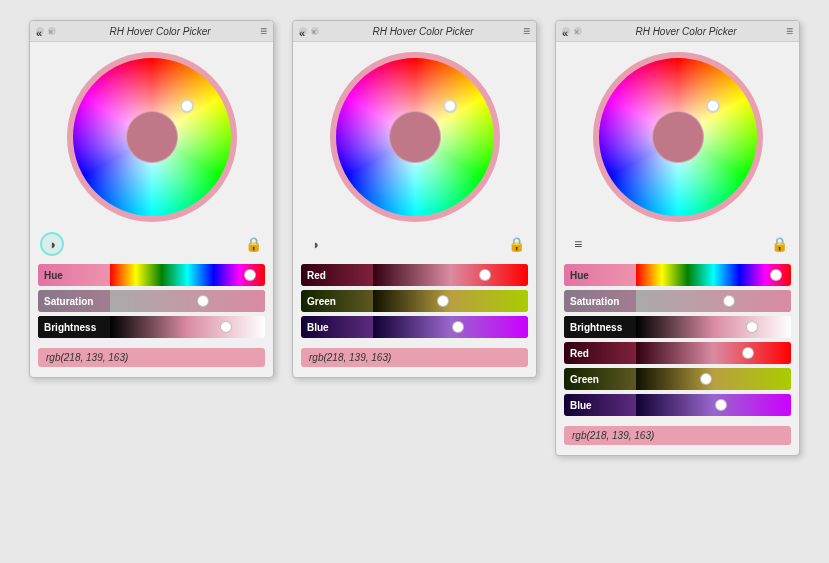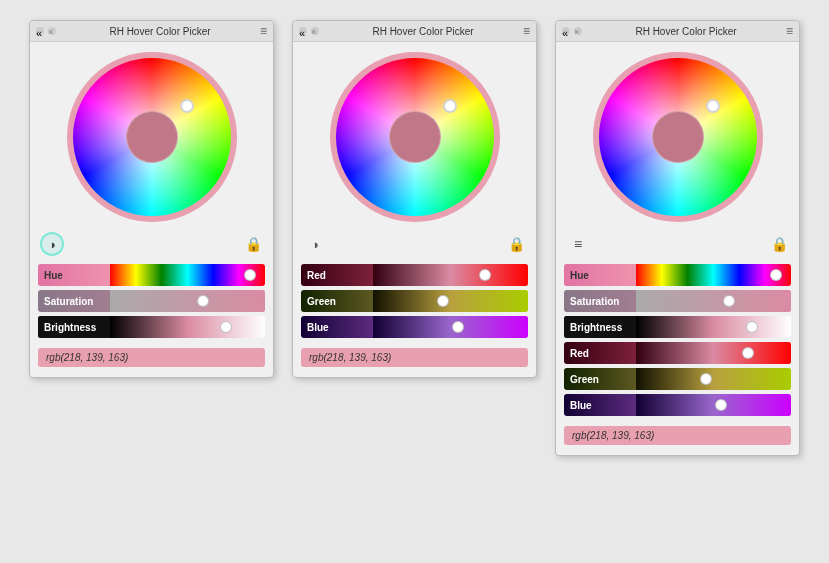--- a/index.html
+++ b/index.html
@@ -46,20 +46,21 @@
       height: 8px;
       border-radius: 50%;
       background: #ccc;
       display: inline-block;
     }
 
     .title-bar-title {
       font-size: 10px;
       color: #333;
       margin-left: 4px;
+      font-style: italic;
     }
 
     .title-bar-menu {
       font-size: 12px;
       color: #666;
       cursor: pointer;
     }
 
     .color-wheel-container {
       display: flex;

